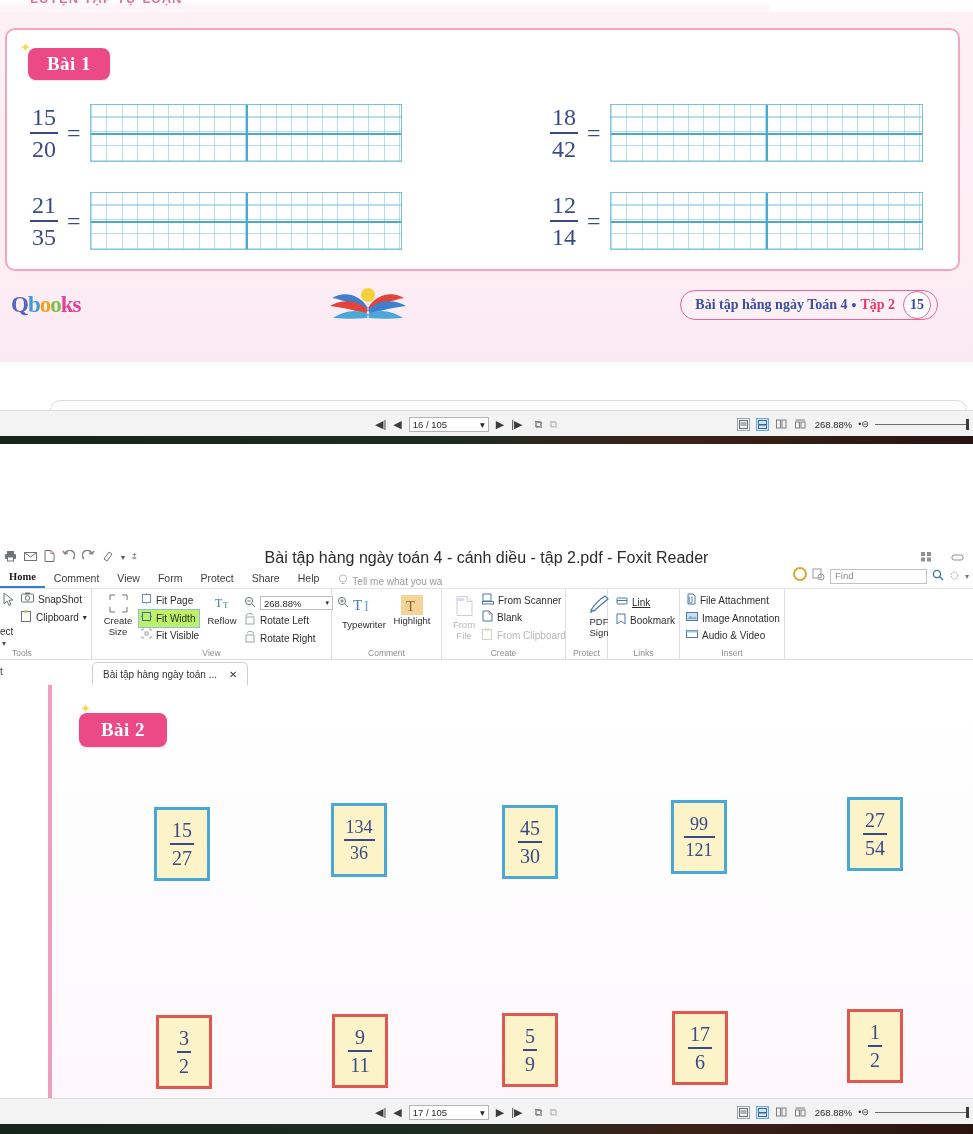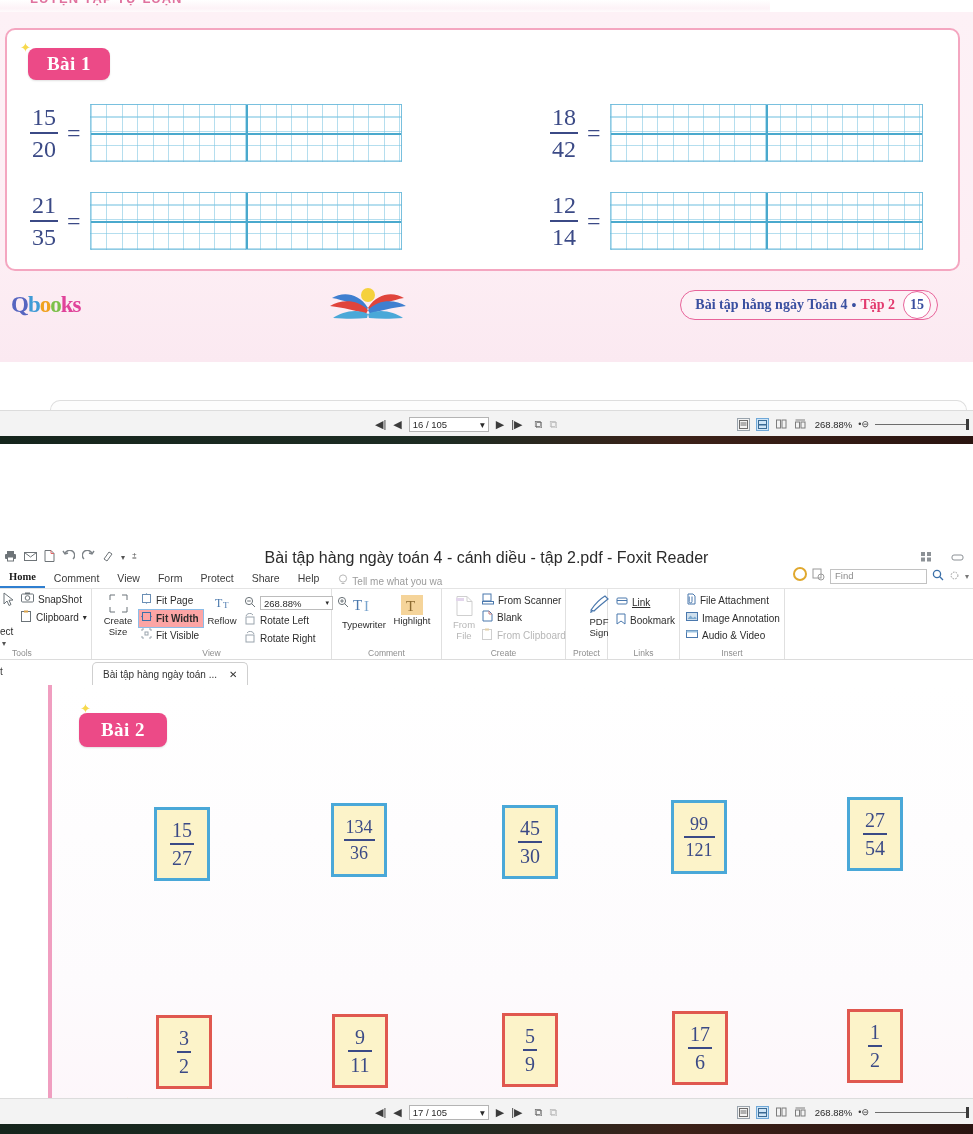--- a/index.html
+++ b/index.html
@@ -107,21 +107,21 @@
   .findbox{width:97px;height:15px;border:1px solid #c2c2c2;background:#fff;font-size:9.5px;color:#8d8d8d;
      display:flex;align-items:flex-start;padding-left:4px;box-sizing:border-box;}
 
   .ribbon{position:absolute;left:0;top:44px;width:973px;height:70px;background:#ffffff;
      border-bottom:1px solid #dcdcdc;}
   .rgroup{position:absolute;top:0;height:70px;box-sizing:border-box;}
   .rgroup.bordered{border-right:1px solid #e0e0e0;}
   .glabel{position:absolute;bottom:1px;width:100%;text-align:center;font-size:8.5px;color:#8d8d8d;}
   .ritem{display:flex;align-items:center;gap:4px;font-size:10px;color:#2d2d2d;white-space:nowrap;line-height:14px;}
   .ritem.dim{color:#b7b7b7;}
-  .ritem.sel{background:#fca5a5;outline:1px solid #8cbde8;font-weight:bold;}
+  .ritem.sel{background:#bef264;outline:1px solid #8cbde8;}
   .bigbtn{display:flex;flex-direction:column;align-items:center;font-size:9.5px;color:#2d2d2d;line-height:11px;}
   .bigbtn.dim{color:#b7b7b7;}
   .zoomfield{width:73px;height:14px;border:1px solid #bcbcbc;background:#fff;display:flex;
      align-items:center;justify-content:space-between;padding:0 3px;box-sizing:border-box;font-size:9.5px;color:#2a2a2a;}
   .hl-ico{width:22px;height:20px;background:#f5d49a;display:flex;align-items:center;justify-content:center;}
 
   .doctabs{position:absolute;left:0;top:115px;width:973px;height:25px;background:#ffffff;
      border-bottom:1px solid #d6d6d6;}
   .leftcrumb{position:absolute;left:0;top:6px;font-size:10px;color:#3a3a3a;}
   .doctab{position:absolute;left:92px;top:2px;height:22px;padding:0 10px;background:#fff;

